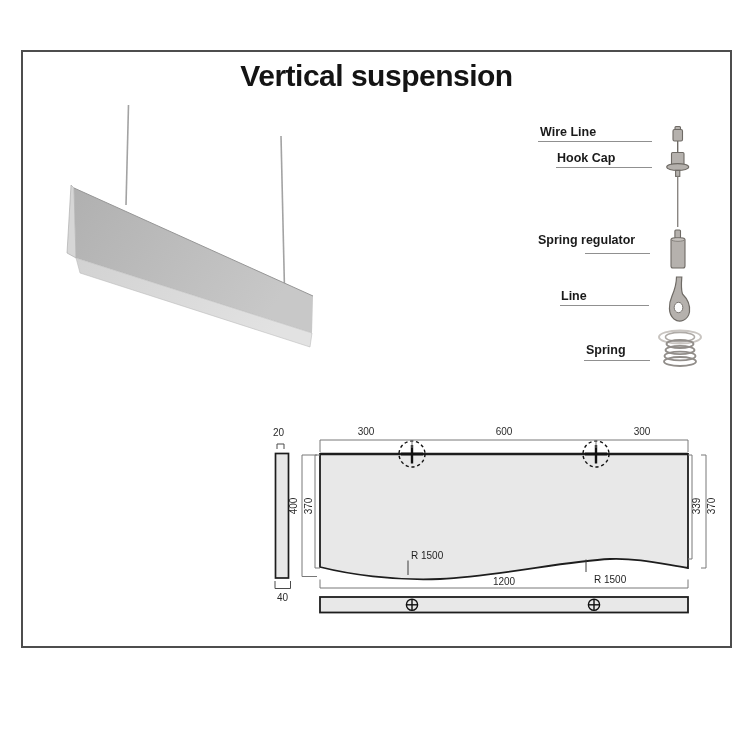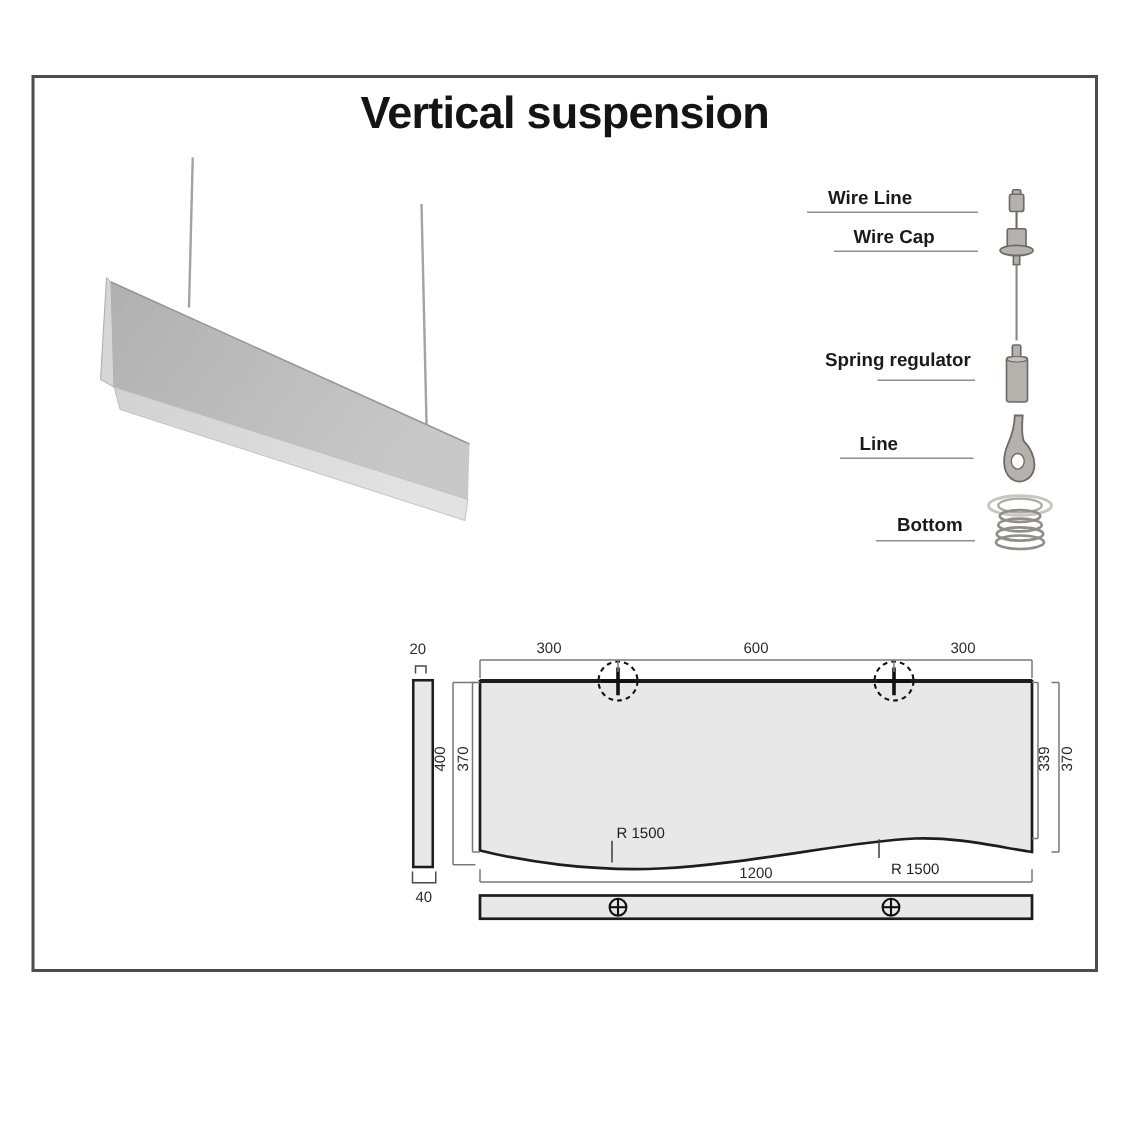--- a/index.html
+++ b/index.html
@@ -14,21 +14,21 @@
   .page-title{
     position:absolute;left:21px;top:59px;width:711px;text-align:center;
     font-size:30px;font-weight:700;letter-spacing:-0.5px;color:#141414;line-height:1.1;
     white-space:nowrap;
   }
   svg.abs{position:absolute;overflow:visible;}
   .lamp-svg{left:50px;top:95px;}
   .hardware-svg{left:655px;top:120px;}
   .drawing-svg{left:260px;top:415px;}
   .part-label{
-    position:absolute;font-size:12.5px;font-weight:700;color:#1a1a1a;white-space:nowrap;margin-left:12px;
+    position:absolute;font-size:12.5px;font-weight:700;color:#1a1a1a;white-space:nowrap;
   }
   .part-underline{position:absolute;height:1px;background:#909090;}
   text{font-family:"Liberation Sans",sans-serif;}
   .dim-text{font-size:10px;fill:#2b2b2b;}
   .r-text{font-size:10px;fill:#1e1e1e;}
 </style>
 </head>
 <body>
 
 <div class="content-border"></div>
@@ -50,30 +50,30 @@
   <line x1="231" y1="41" x2="234.5" y2="194" stroke="#a3a3a3" stroke-width="1.6"></line>
   <polygon points="21,90 24,93 26,163 17,158" fill="#d6d6d6" stroke="#a5a5a5" stroke-width="0.6"></polygon>
   <polygon points="24,93 263,201 262,238 26,163" fill="url(#gFace)"></polygon>
   <polygon points="26,163 262,238 260,252 30,178" fill="url(#gStrip)" stroke="#b5b5b5" stroke-width="0.5"></polygon>
   <line x1="24" y1="93" x2="263" y2="201" stroke="#969696" stroke-width="1"></line>
 </svg>
 
 <div class="part-label" style="left:540px;top:125px">Wire Line</div>
 <div class="part-underline" style="left:538px;top:141px;width:114px"></div>
 
-<div class="part-label" style="left:557px;top:151px">Wire Cap</div>
+<div class="part-label" style="left:557px;top:151px">Hook Cap</div>
 <div class="part-underline" style="left:556px;top:167px;width:96px"></div>
 
 <div class="part-label" style="left:538px;top:233px">Spring regulator</div>
 <div class="part-underline" style="left:585px;top:253px;width:65px"></div>
 
 <div class="part-label" style="left:561px;top:289px">Line</div>
 <div class="part-underline" style="left:560px;top:305px;width:89px"></div>
 
-<div class="part-label" style="left:586px;top:343px">Bottom</div>
+<div class="part-label" style="left:586px;top:343px">Spring</div>
 <div class="part-underline" style="left:584px;top:360px;width:66px"></div>
 
 <svg class="abs hardware-svg" width="60" height="250" viewBox="0 0 60 250">
   <g fill="#b5b1ad" stroke="#6e6a65" stroke-width="1.1">
     <rect x="20" y="6.5" width="5.5" height="3.5" rx="1"></rect>
     <rect x="18" y="9.5" width="9.5" height="11.5" rx="1.5"></rect>
     <line x1="22.7" y1="21" x2="22.7" y2="32.5" stroke-width="1.4"></line>
   </g>
   <g fill="#b5b1ad" stroke="#6e6a65" stroke-width="1.1">
     <rect x="16.5" y="32.5" width="12.5" height="13.5" rx="1.2"></rect>

